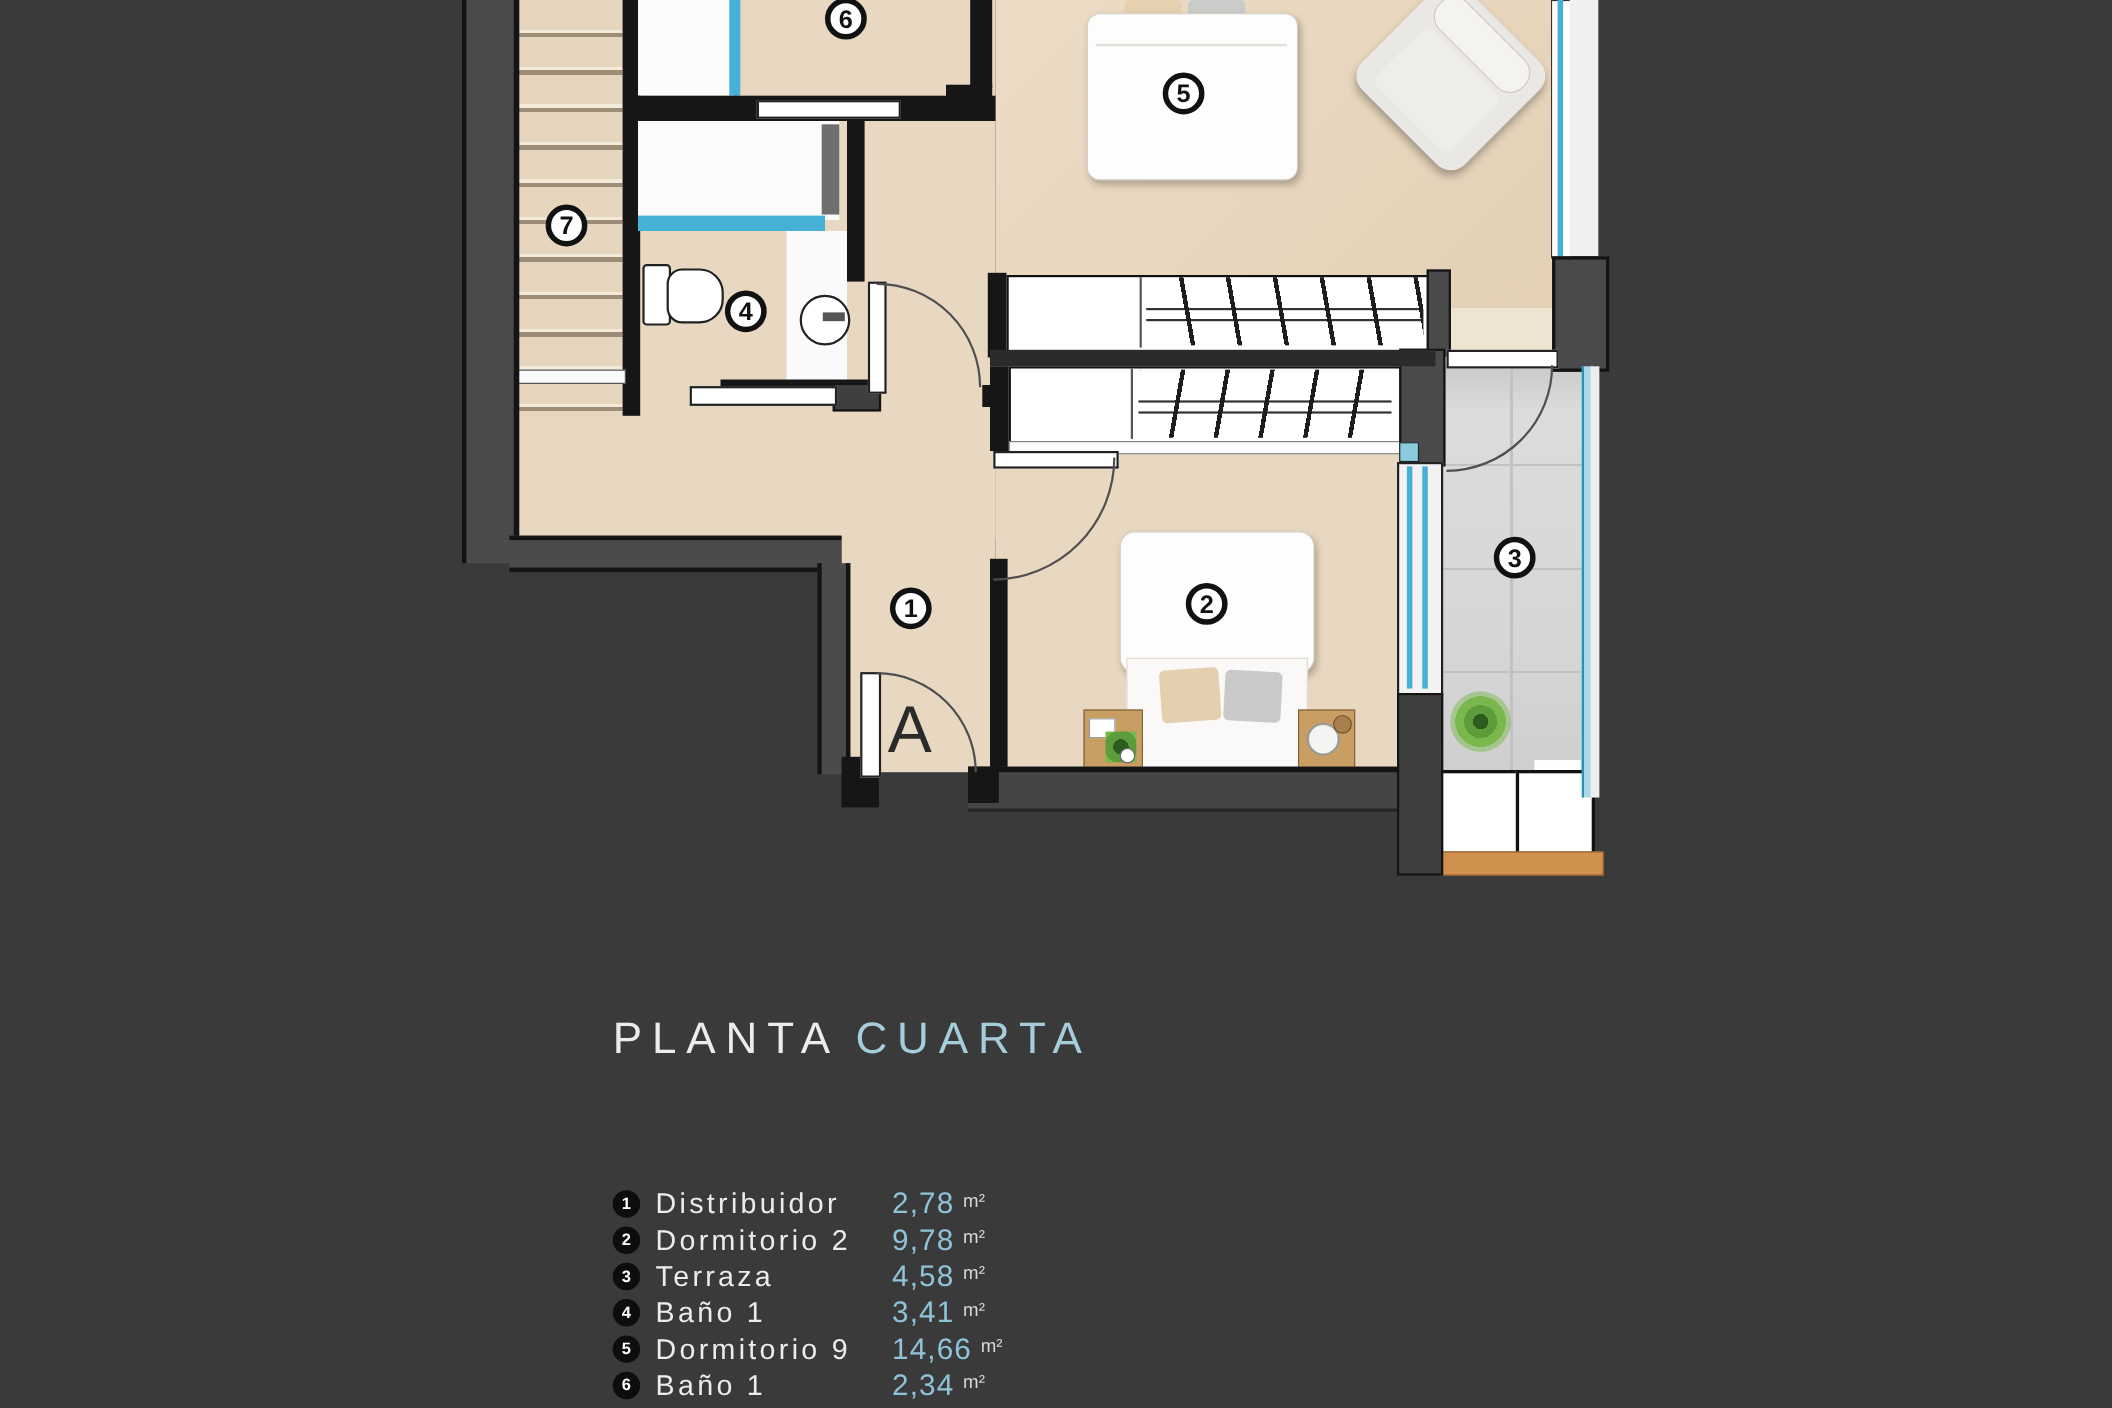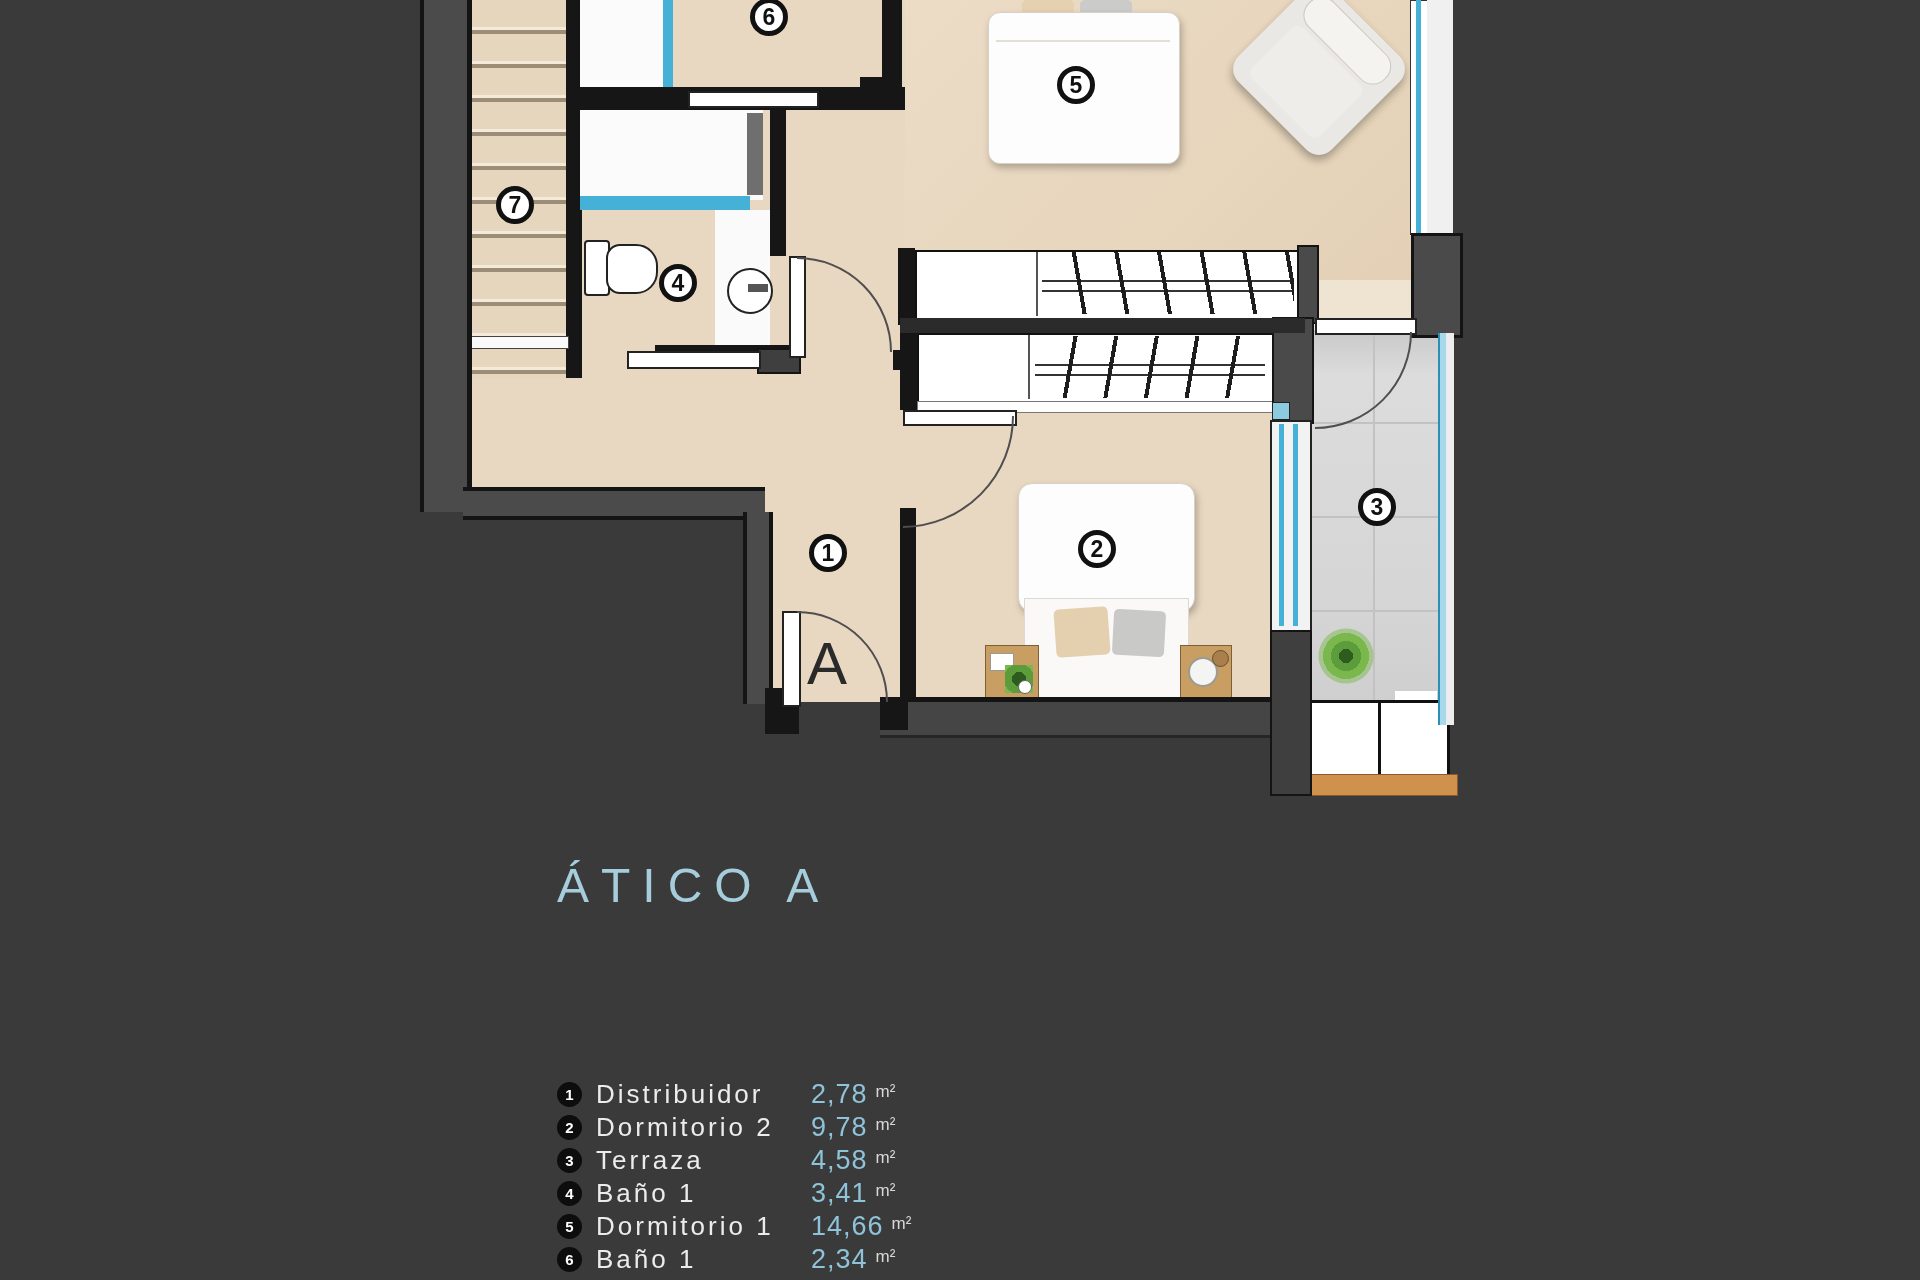--- a/index.html
+++ b/index.html
@@ -268,21 +268,23 @@
 
   <div class="badge b1">1</div>
   <div class="badge b2">2</div>
   <div class="badge b3">3</div>
   <div class="badge b4">4</div>
   <div class="badge b5">5</div>
   <div class="badge b6">6</div>
   <div class="badge b7">7</div>
   <div class="abs badge-a">A</div>
 
-  <div class="abs title1">ÁTICO A</div>
+  <div class="abs title2">
+    <span>PLANTA</span><span class="blue">CUARTA</span>
+  </div>
 
   <div class="abs legend">
   <div class="lrow">
     <span class="lnum">1</span>
     <span class="llabel">Distribuidor</span>
     <span class="lvalue">2,78</span>
     <span class="lunit">m²</span>
   </div>
 
   <div class="lrow">
@@ -301,21 +303,21 @@
 
   <div class="lrow">
     <span class="lnum">4</span>
     <span class="llabel">Baño 1</span>
     <span class="lvalue">3,41</span>
     <span class="lunit">m²</span>
   </div>
 
   <div class="lrow">
     <span class="lnum">5</span>
-    <span class="llabel">Dormitorio 1</span>
+    <span class="llabel">Dormitorio 9</span>
     <span class="lvalue">14,66</span>
     <span class="lunit">m²</span>
   </div>
 
   <div class="lrow">
     <span class="lnum">6</span>
     <span class="llabel">Baño 1</span>
     <span class="lvalue">2,34</span>
     <span class="lunit">m²</span>
   </div>

